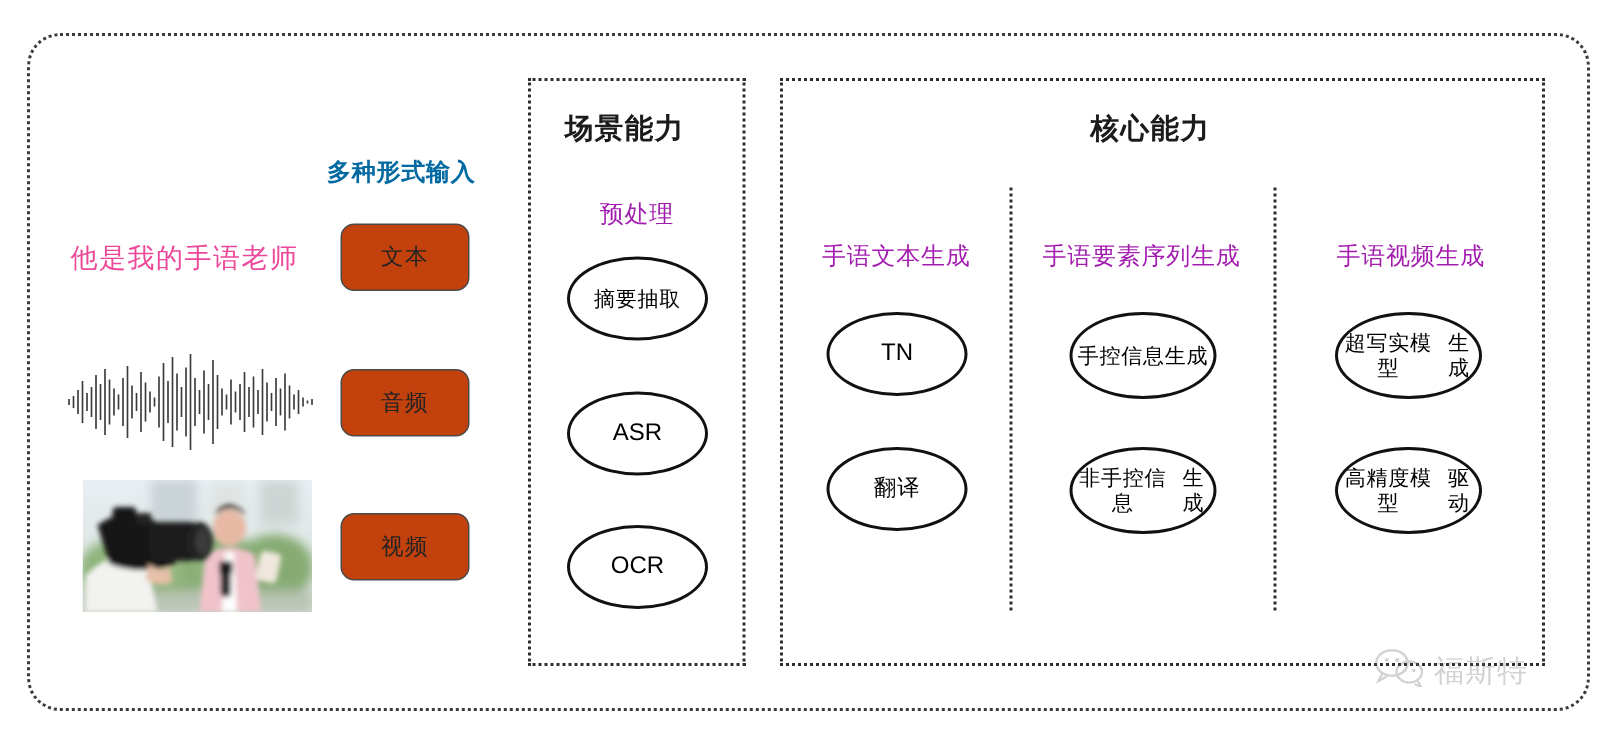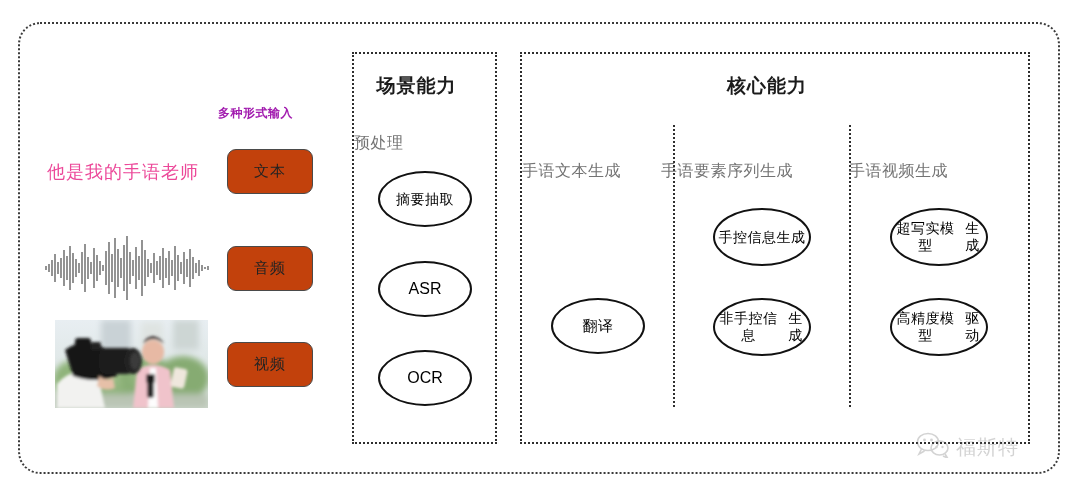--- a/index.html
+++ b/index.html
@@ -47,23 +47,23 @@
     font-weight: bold;
     font-size: 19px;
     letter-spacing: 1px;
     color: #1b1b1b;
   }
 
   
   .input-heading {
     position: absolute;
     font-weight: bold;
-    font-size: 12px;
+    font-size: 16px;
     letter-spacing: .5px;
-    color: #a21caf;
+    color: #0369a1;
     white-space: nowrap;
   }
   .sample-text {
     position: absolute;
     font-size: 18px;
     letter-spacing: 1px;
     color: #ec4899;
     white-space: nowrap;
   }
   .modality-box {
@@ -107,23 +107,24 @@
     line-height: 1.18;
     font-size: 14px;
     letter-spacing: .5px;
     color: #000000;
   }
   .ellipse.lat { font-size: 16px; letter-spacing: 0; }
 
   
   .col-label {
     position: absolute;
+    text-align: center;
     font-size: 16px;
     letter-spacing: .5px;
-    color: #737373;
+    color: #a21caf;
     white-space: nowrap;
   }
 
   
   .vdivider {
     position: absolute;
     width: 0;
     border-left: 2px dotted #2e2e2e;
   }
 
@@ -296,24 +297,25 @@
 
   <div class="panel" style="left:520px; top:52px; width:510px; height:392px;">
 
     <div class="panel-title" style="top:19px;">核心能力</div>
 
     <div class="vdivider" style="left:151px; top:71px; height:282px;"></div>
     <div class="vdivider" style="left:327px; top:71px; height:282px;"></div>
 
     <div class="col-label" style="left:0px; width:151px; top:107px;">手语文本生成</div>
 
+    <div class="ellipse lat" style="left:29px; top:154px; width:94px; height:56px;">TN</div>
 
     <div class="ellipse" style="left:29px; top:244px; width:94px; height:56px; font-size:15px;">翻译</div>
 
-    <div class="col-label" style="left:139px; width:176px; top:107px;">手语要素序列生成</div>
+    <div class="col-label" style="left:151px; width:176px; top:107px;">手语要素序列生成</div>
 
     <div class="ellipse" style="left:191px; top:154px; width:98px; height:58px;">
       <span>手控信息</span>
         <br>
       <span>生成</span>
     </div>
 
     <div class="ellipse" style="left:191px; top:244px; width:98px; height:58px;">
       <span>非手控信息</span>
         <br>

